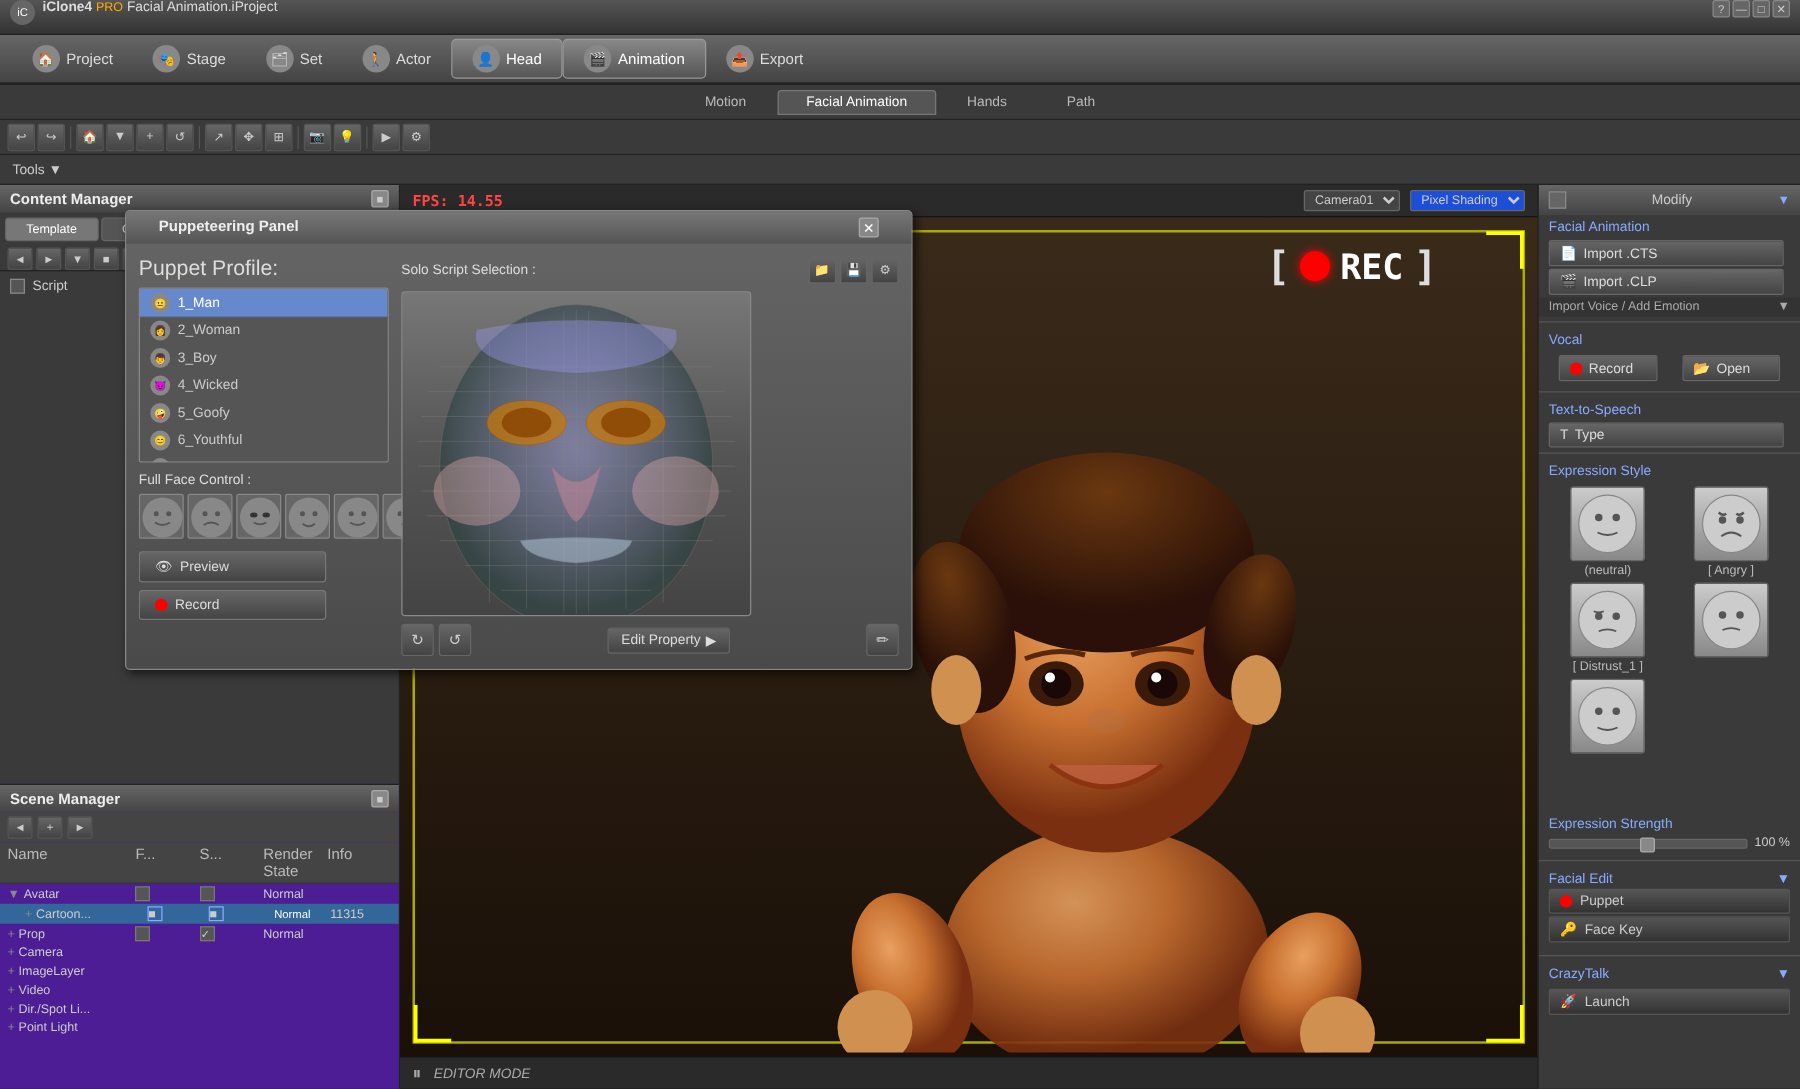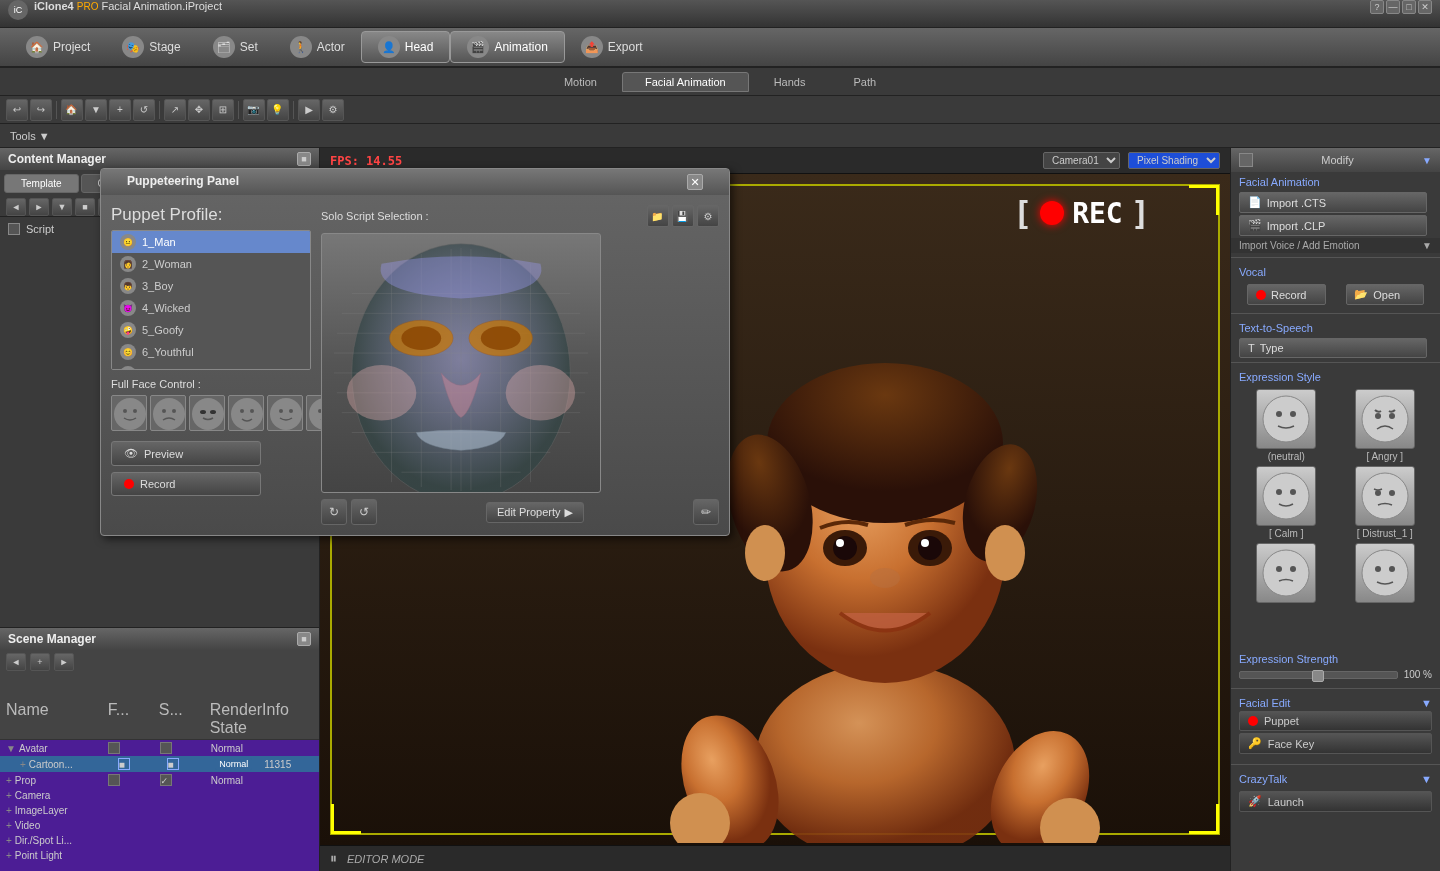--- a/index.html
+++ b/index.html
@@ -120,21 +120,21 @@
     .facial-edit-header { color: #88aaff; font-size: 11px; display: flex; align-items: center; justify-content: space-between; cursor: pointer; }
     .facial-btn { display: flex; align-items: center; gap: 6px; padding: 3px 8px; background: linear-gradient(180deg, #555 0%, #333 100%); border: 1px solid #555; margin: 2px 0; border-radius: 2px; cursor: pointer; color: #ccc; font-size: 11px; }
     .crazytalk-header { color: #88aaff; font-size: 11px; padding: 4px 8px; display: flex; align-items: center; justify-content: space-between; cursor: pointer; }
     .launch-btn { display: flex; align-items: center; gap: 6px; padding: 3px 8px; background: linear-gradient(180deg, #555 0%, #333 100%); border: 1px solid #555; margin: 2px 8px; border-radius: 2px; cursor: pointer; color: #ccc; font-size: 11px; }
 
     
     #scene-manager { height: 244px; background: #4c1d95; border-top: 1px solid #222; }
     .sm-toolbar { background: #444; height: 24px; display: flex; align-items: center; padding: 0 6px; gap: 4px; }
     .sm-tb-btn { width: 20px; height: 18px; background: linear-gradient(180deg, #666 0%, #444 100%); border: 1px solid #555; border-radius: 2px; display: flex; align-items: center; justify-content: center; font-size: 9px; color: #ccc; cursor: pointer; }
     .sm-col-headers { display: flex; background: #444; border-bottom: 1px solid #333; padding: 2px 6px; }
-    .sm-col { color: #bbb; font-size: 16px; flex: 1; margin-top: 25px; }
+    .sm-col { color: #bbb; font-size: 12px; flex: 1; }
     .sm-col.name { flex: 2; }
     .sm-row { display: flex; padding: 2px 6px; align-items: center; }
     .sm-row.selected { background: #336699; }
     .sm-cell { flex: 1; font-size: 10px; color: #ccc; display: flex; align-items: center; gap: 3px; }
     .sm-cell.name { flex: 2; }
     .expand-btn { color: #888; cursor: pointer; }
     .sm-check { width: 12px; height: 12px; border: 1px solid #777; background: #555; display: inline-block; }
     .sm-check.checked::after { content: '✓'; font-size: 9px; color: #ccc; }
     .render-badge { background: #336699; color: #fff; font-size: 9px; padding: 1px 4px; border-radius: 2px; }
 
@@ -486,31 +486,20 @@
               <path d="M29 17 Q32 19 35 16" stroke="#555" stroke-width="2" fill="none"></path>
               <path d="M17 35 Q25 29 33 35" stroke="#555" stroke-width="1.5" fill="none"></path>
             </svg>
         </div>
         <span class="expr-label">[ Angry ]</span>
       </div>
       <div class="expr-item">
         <div class="expr-face">
           <svg width="50" height="50" viewBox="0 0 50 50">
               <circle cx="25" cy="25" r="23" fill="#ccc" stroke="#888" stroke-width="1"></circle>
-              <circle cx="18" cy="21" r="3" fill="#555"></circle>
-              <circle cx="32" cy="21" r="3" fill="#555"></circle>
-              <path d="M18 33 Q25 37 32 33" stroke="#555" stroke-width="1.5" fill="none"></path>
-            </svg>
-        </div>
-        <span class="expr-label">[ Calm ]</span>
-      </div>
-      <div class="expr-item">
-        <div class="expr-face">
-          <svg width="50" height="50" viewBox="0 0 50 50">
-              <circle cx="25" cy="25" r="23" fill="#ccc" stroke="#888" stroke-width="1"></circle>
               <circle cx="18" cy="22" r="3" fill="#555"></circle>
               <circle cx="32" cy="22" r="3" fill="#555"></circle>
               <path d="M18 34 Q25 31 32 34" stroke="#555" stroke-width="1.5" fill="none"></path>
               <path d="M14 18 Q18 20 22 18" stroke="#555" stroke-width="1.5" fill="none"></path>
             </svg>
         </div>
         <span class="expr-label">[ Distrust_1 ]</span>
       </div>
       <div class="expr-item">
         <div class="expr-face">

